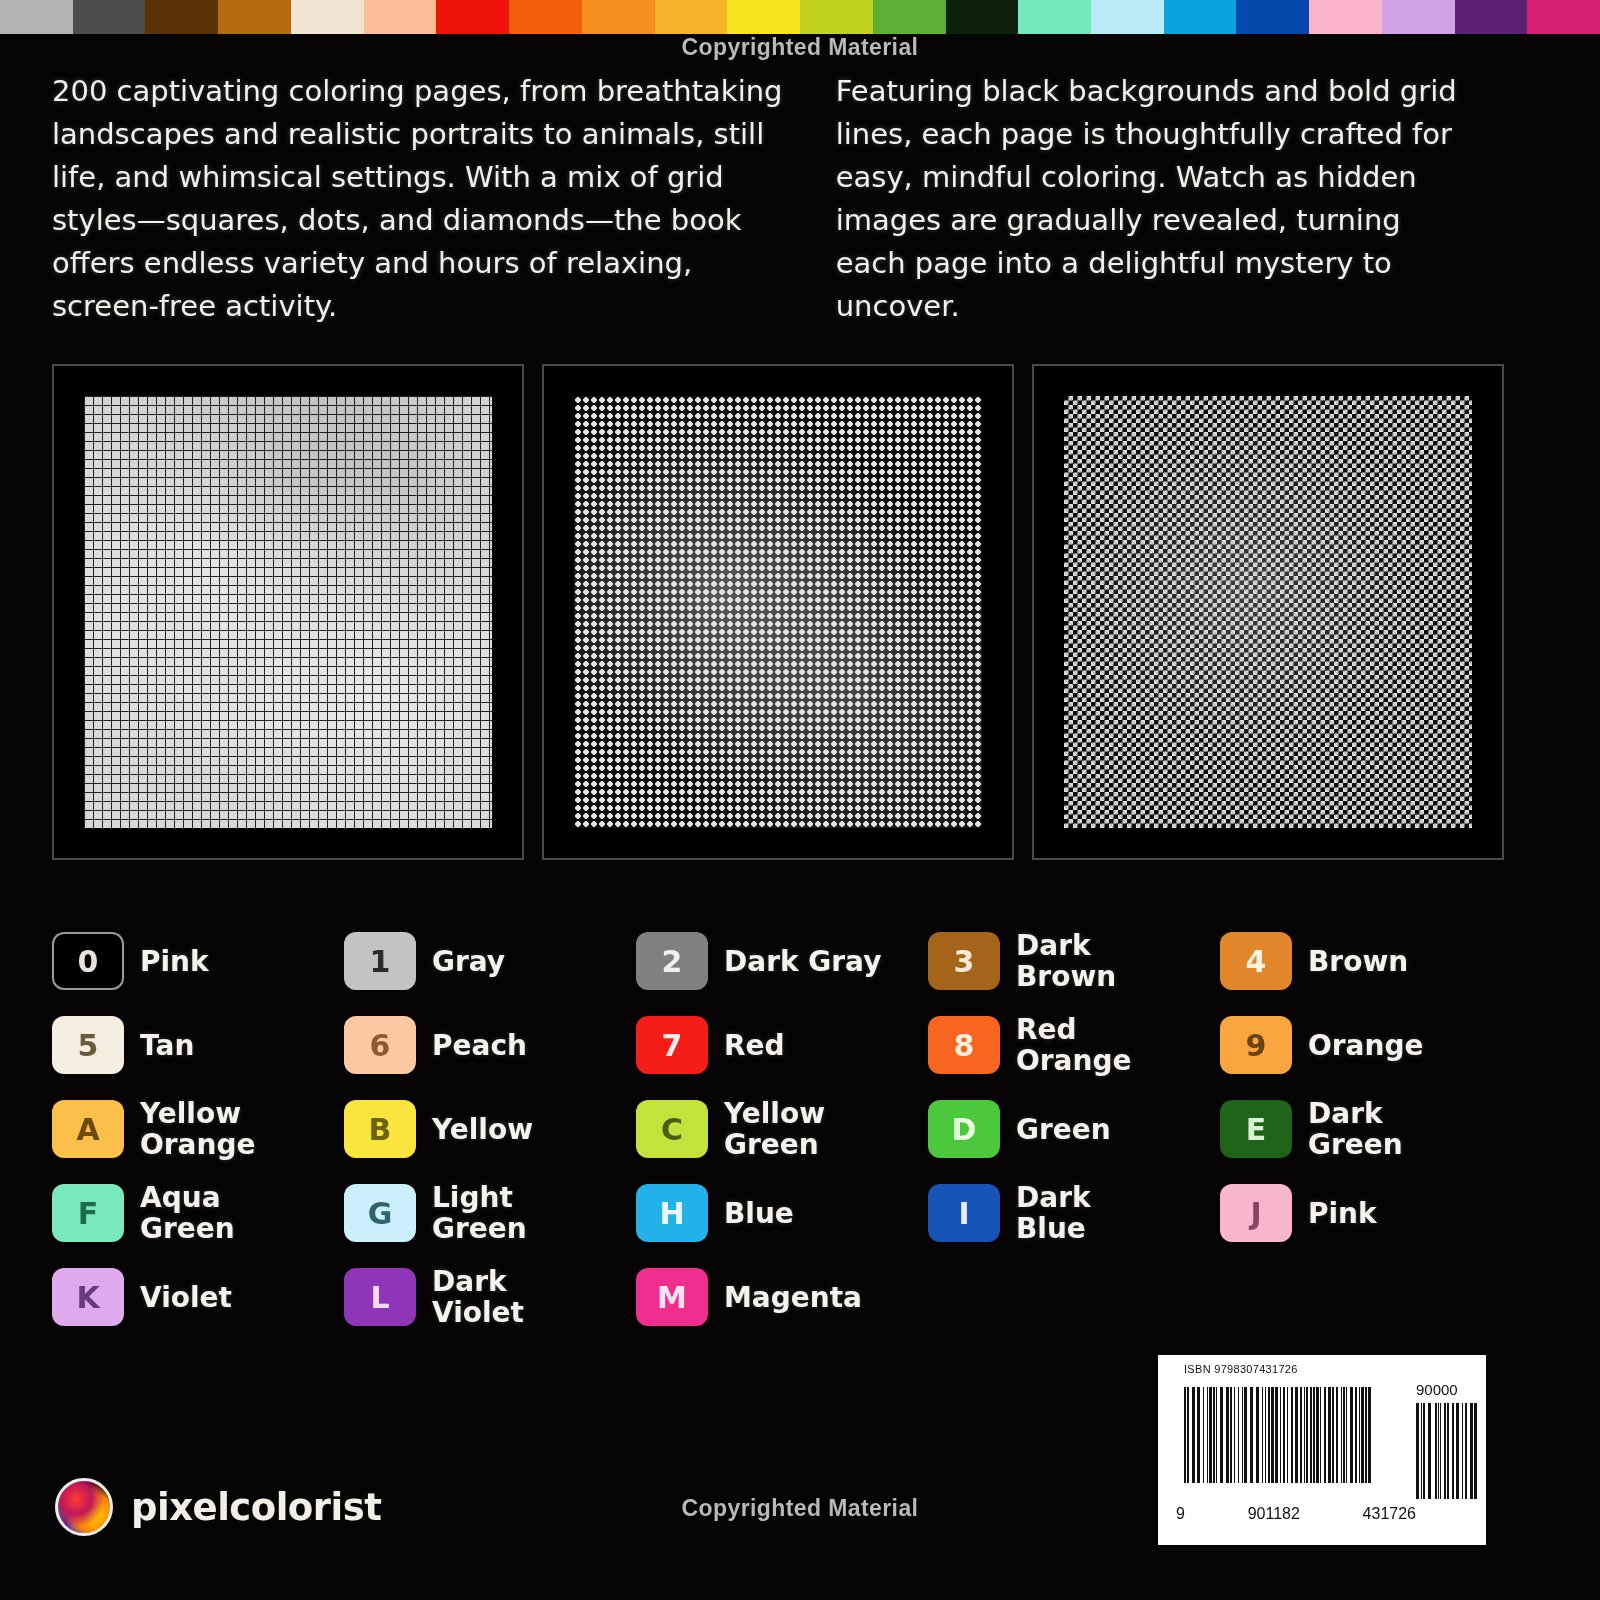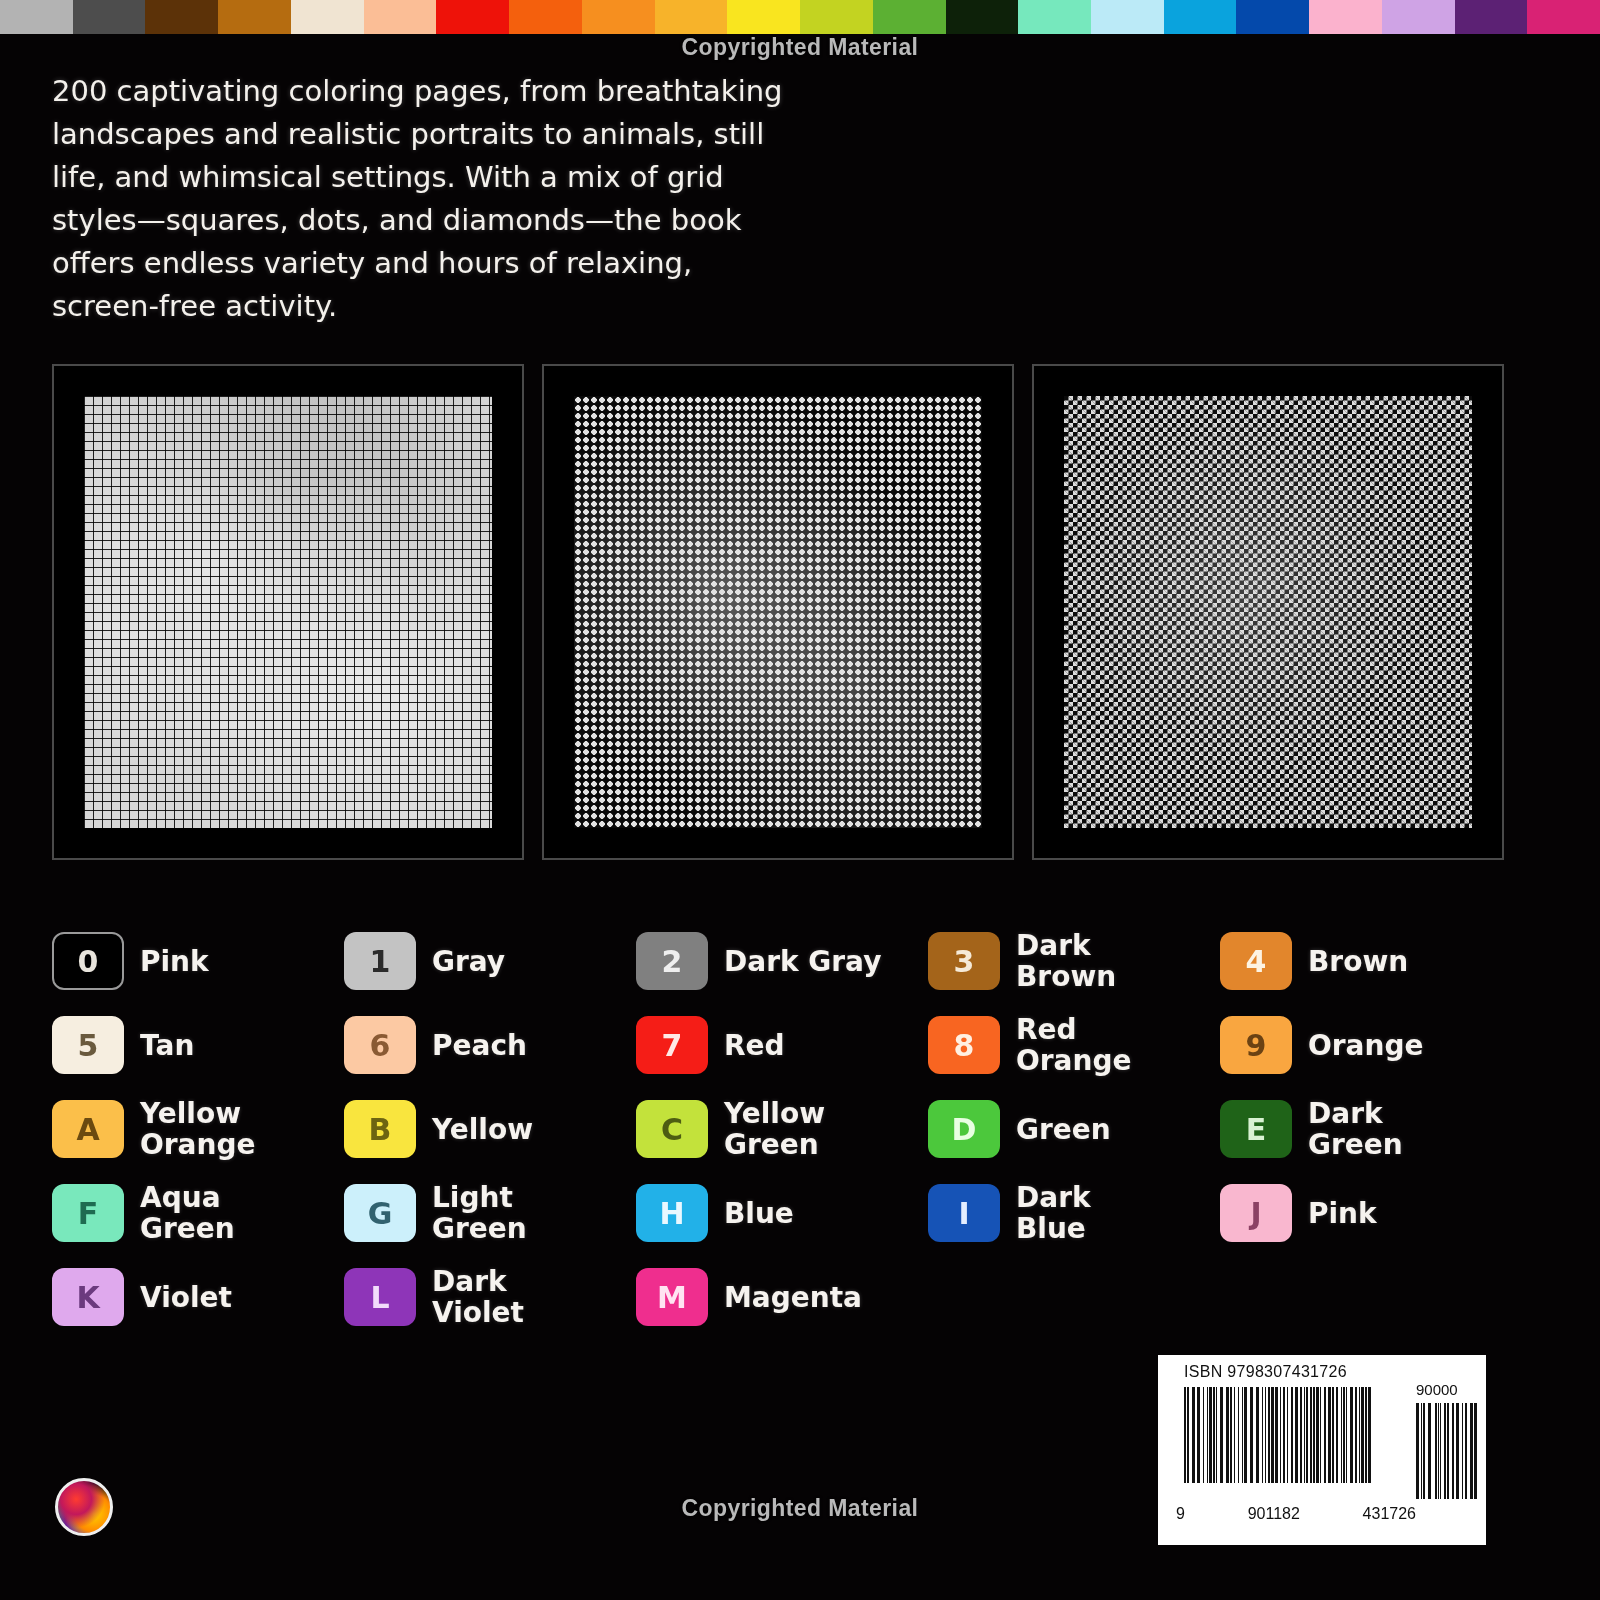--- a/index.html
+++ b/index.html
@@ -123,21 +123,21 @@
     font-family:"DejaVu Sans",sans-serif;
   }
 
   
   #barcode-block{
     position:absolute;left:1158px;top:1355px;width:328px;height:190px;
     background:#fff;padding:6px 8px;box-sizing:border-box;
   }
   #isbn-text{
     font-family:"Liberation Sans",sans-serif;
-    font-size:16px;color:#111;letter-spacing:.3px;margin:2px 0 0 18px;
+    font-size:11px;color:#111;letter-spacing:.3px;margin:2px 0 0 18px;
   }
   .bars{display:flex;align-items:flex-end;height:96px;gap:0;}
   .bars i{display:block;background:#111;height:100%;}
   #main-barcode{position:absolute;left:26px;top:32px;width:214px;}
   #addon-barcode{position:absolute;left:258px;top:48px;width:64px;}
   #addon-label{
     position:absolute;left:258px;top:26px;
     font-family:"Liberation Sans",sans-serif;font-size:15px;color:#111;
   }
   #main-digits{
@@ -173,20 +173,23 @@
     <div class="swatch" style="background: rgb(92, 33, 116);"></div>
     <div class="swatch" style="background: rgb(217, 34, 116);"></div>
   </div>
 
 <div class="copyright" id="copyright-top">Copyrighted Material</div>
 
 <div id="blurb">
   <div class="col left">
     <p>200 captivating coloring pages, from breathtaking landscapes and realistic portraits to animals, still life, and whimsical settings. With a mix of grid styles—squares, dots, and diamonds—the book offers endless variety and hours of relaxing, screen-free activity.</p>
   </div>
+  <div class="col right">
+    <p>Featuring black backgrounds and bold grid lines, each page is thoughtfully crafted for easy, mindful coloring. Watch as hidden images are gradually revealed, turning each page into a delightful mystery to uncover.</p>
+  </div>
 </div>
 
 <div id="samples">
   <div class="panel">
     <div class="art squares"></div>
   </div>
   <div class="panel">
     <div class="art dots"></div>
   </div>
   <div class="panel">
@@ -293,20 +296,21 @@
 Violet</div>
     </div>
     <div class="legend-item">
       <div class="chip" style="background: rgb(239, 46, 142); color: rgb(255, 228, 242);">M</div>
       <div class="legend-label">Magenta</div>
     </div>
   </div>
 
 <div id="brand">
   <div id="brand-mark"></div>
+  <div id="brand-text">pixelcolorist</div>
 </div>
 
 <div class="copyright" id="copyright-bottom">Copyrighted Material</div>
 
 <div id="barcode-block">
   <div id="isbn-text">ISBN 9798307431726</div>
   <div id="addon-label">90000</div>
   <div class="bars" id="main-barcode">
       <i style="width: 2px; background: rgb(17, 17, 17);"></i>
       <i style="width: 1px; background: rgb(255, 255, 255);"></i>

